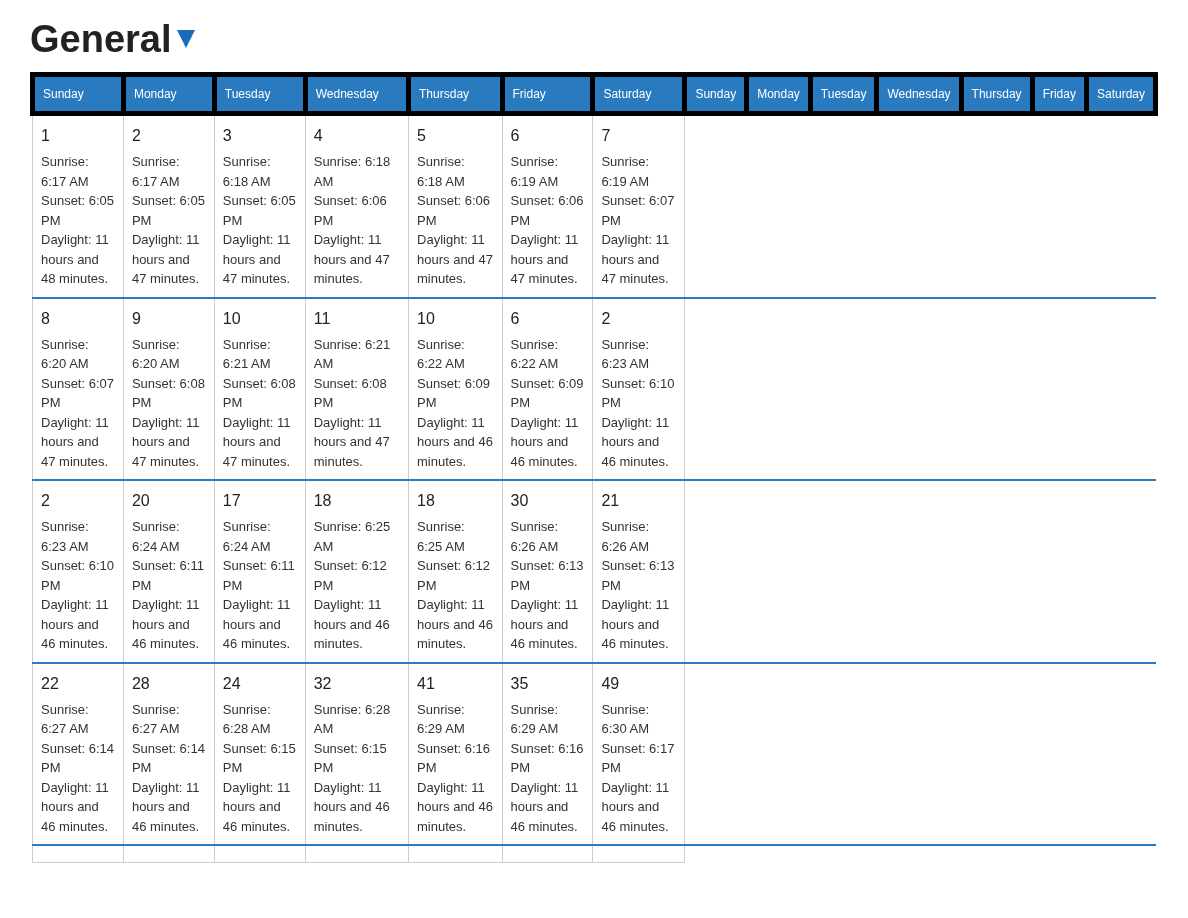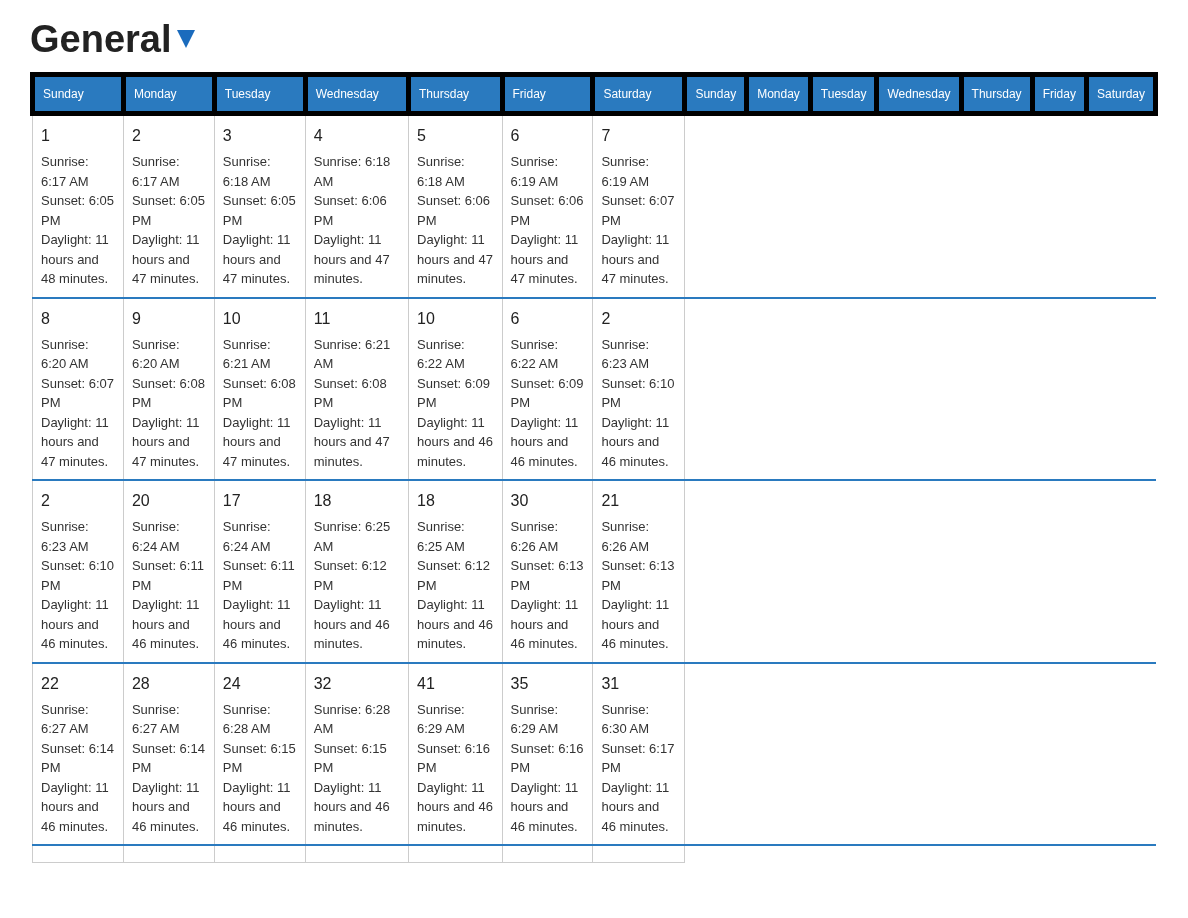--- a/index.html
+++ b/index.html
@@ -276,21 +276,21 @@
           <div>Sunset: 6:16 PM</div>
           <div>Daylight: 11 hours and 46 minutes.</div>
         </td>
         <td>
           <span class="day-number">35</span>
           <div>Sunrise: 6:29 AM</div>
           <div>Sunset: 6:16 PM</div>
           <div>Daylight: 11 hours and 46 minutes.</div>
         </td>
         <td>
-          <span class="day-number">31</span>
+          <span class="day-number">49</span>
           <div>Sunrise: 6:30 AM</div>
           <div>Sunset: 6:17 PM</div>
           <div>Daylight: 11 hours and 46 minutes.</div>
         </td>
       </tr>
       <tr>
         <td></td>
         <td></td>
         <td></td>
         <td class="empty"></td>

